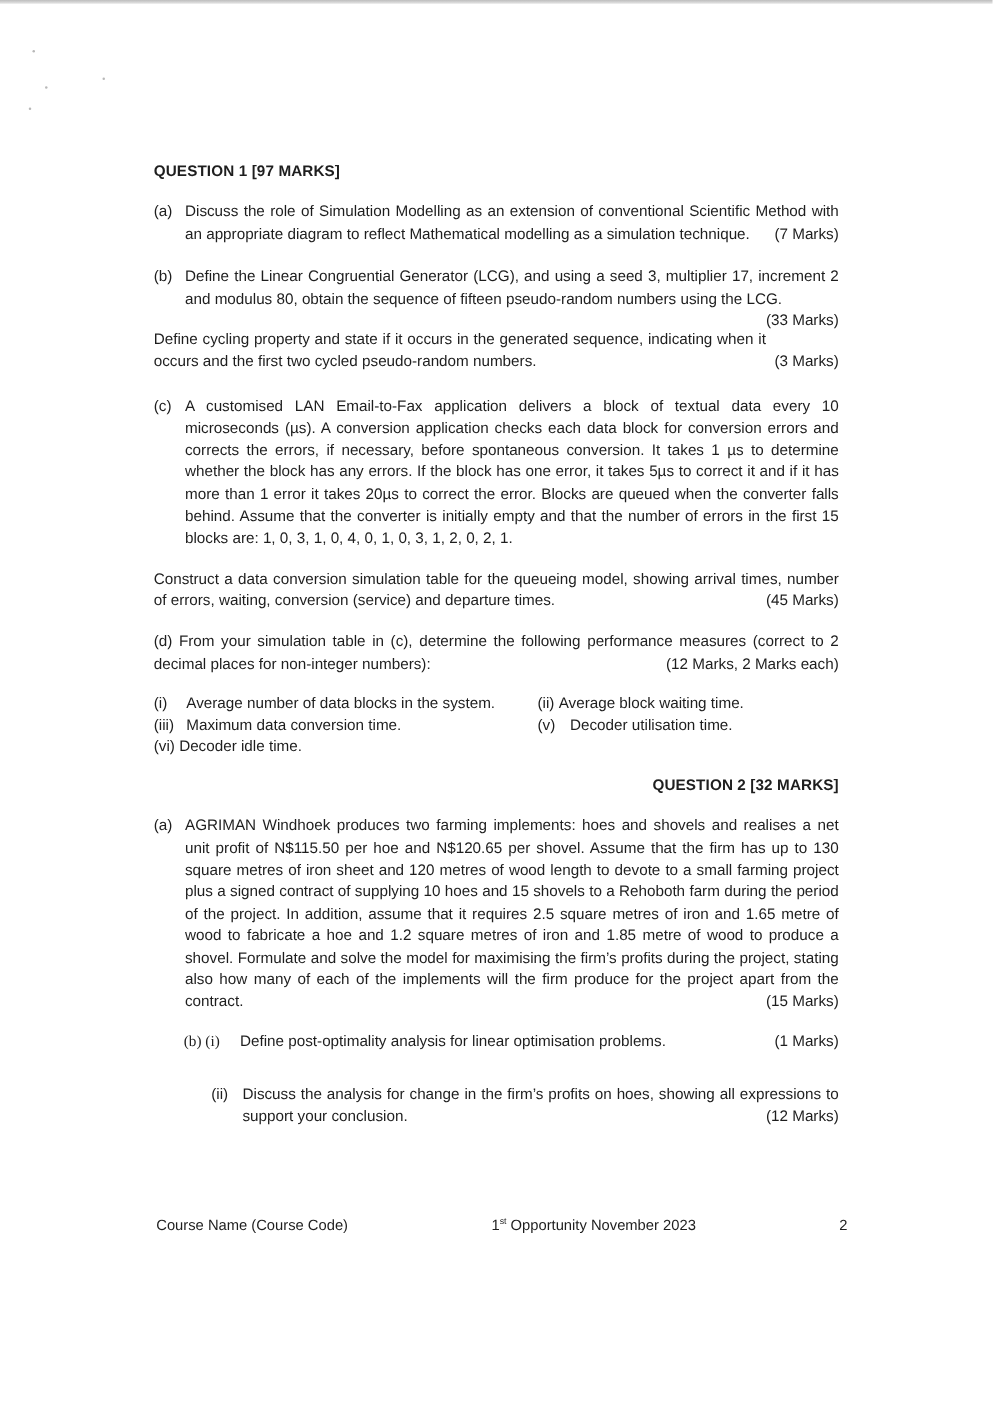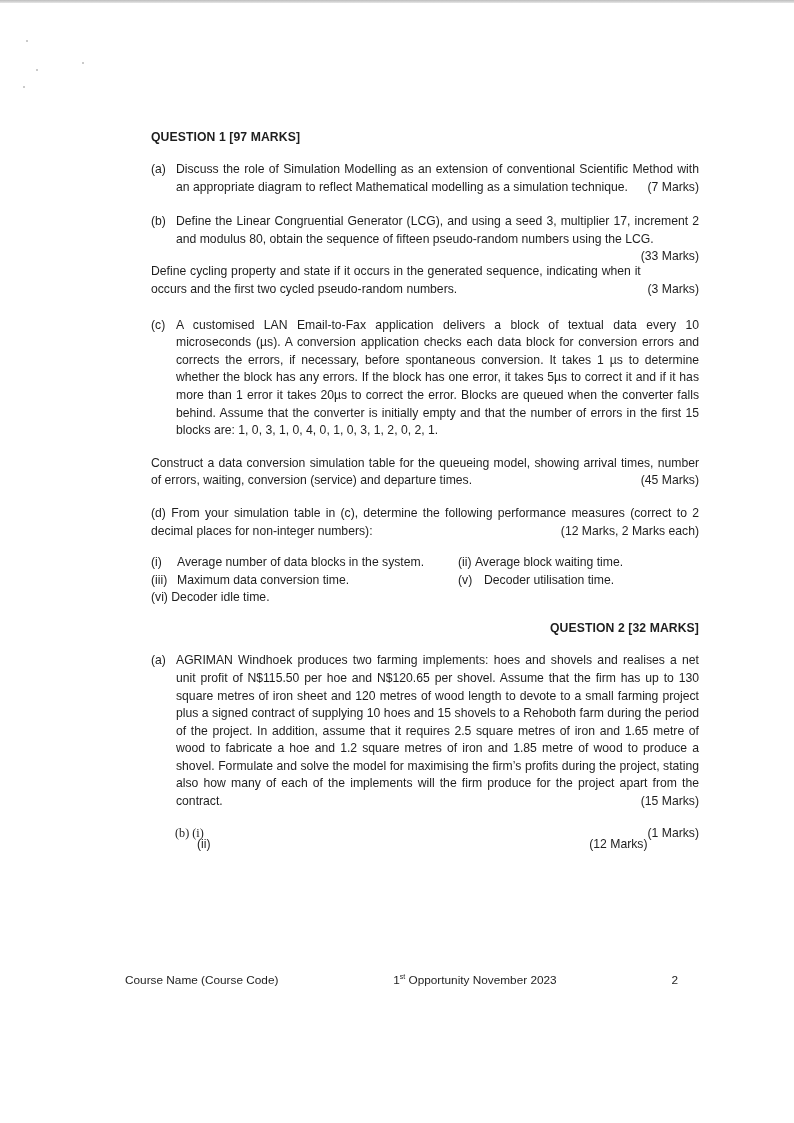--- a/index.html
+++ b/index.html
@@ -2,21 +2,21 @@
 <html><head>
 <meta charset="utf-8">
 <style>
   html, body { margin: 0; padding: 0; }
   body {
     width: 794px; height: 1123px; background: #ffffff; position: relative; overflow: hidden;
     font-family: "Liberation Sans", sans-serif; color: #1e1e1e; font-size: 12.2px;
   }
   .topline { position: absolute; left: 0; top: 0; width: 794px; height: 3px; background: linear-gradient(#bdbdbd, #e6e6e6); }
   .speck { position: absolute; width: 2px; height: 2px; background: #b8b8b8; border-radius: 1px; }
-  .page { position: absolute; left: 123px; top: 130px; width: 548px; margin-left: 28px; }
+  .page { position: absolute; left: 123px; top: 130px; width: 548px; }
   .heading { font-weight: bold; font-size: 12.2px; letter-spacing: 0.1px; }
   .item { position: relative; padding-left: 25px; line-height: 17.6px; text-align: justify; }
   .item .lbl { position: absolute; left: 0; top: 0; }
   .para { line-height: 17.6px; text-align: justify; }
   .marks { float: right; }
   .measures { display: grid; grid-template-columns: 307px 1fr; line-height: 17.4px; }
   .measures .m { display: flex; }
   .measures .m .ml { width: 26px; }
   .sub-b { position: relative; padding-left: 45px; line-height: 17.6px; margin-left: 24px; }
   .sub-b .lbl { position: absolute; left: 0; top: 0; font-family: Liberation Serif, serif; }
@@ -91,25 +91,27 @@
   <div class="heading" style="margin-top:15px;text-align:right;">QUESTION 2 [32 MARKS]</div>
 
   <div class="item" style="margin-top:17px;">
     <span class="lbl">(a)</span>
     <span>AGRIMAN Windhoek produces two farming implements: hoes and shovels and realises a net unit profit of N$115.50 per hoe and N$120.65 per shovel. Assume that the firm has up to 130 square metres of iron sheet and 120 metres of wood length to devote to a small farming project plus a signed contract of supplying 10 hoes and 15 shovels to a Rehoboth farm during the period of the project. In addition, assume that it requires 2.5 square metres of iron and 1.65 metre of wood to fabricate a hoe and 1.2 square metres of iron and 1.85 metre of wood to produce a shovel. Formulate and solve the model for maximising the firm’s profits during the project, stating also how many of each of the implements will the firm produce for the project apart from the contract.</span>
     <span class="marks">(15 Marks)</span>
   </div>
 
   <div class="sub-b" style="margin-top:14px;">
     <span class="lbl">(b) (i)</span>
+    <span>Define post-optimality analysis for linear optimisation problems.</span>
     <span class="marks">(1 Marks)</span>
   </div>
 
   <div class="sub-ii" style="margin-top:25px;">
     <span class="lbl">(ii)</span>
+    <span>Discuss the analysis for change in the firm’s profits on hoes, showing all expressions to support your conclusion.</span>
     <span class="marks">(12 Marks)</span>
   </div>
 </div>
 
 <div class="footer">
   <span>Course Name (Course Code)</span>
   <span><span>1</span><sup>st</sup> <span>Opportunity November 2023</span></span>
   <span>2</span>
 </div>
 

